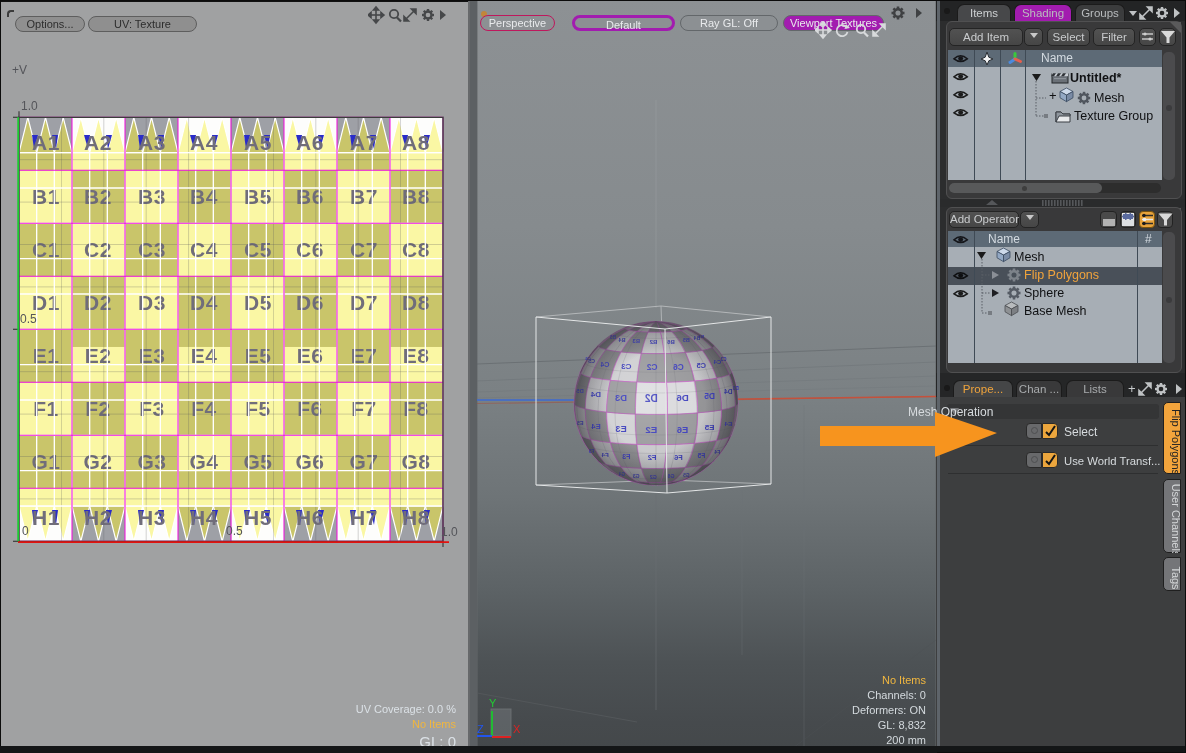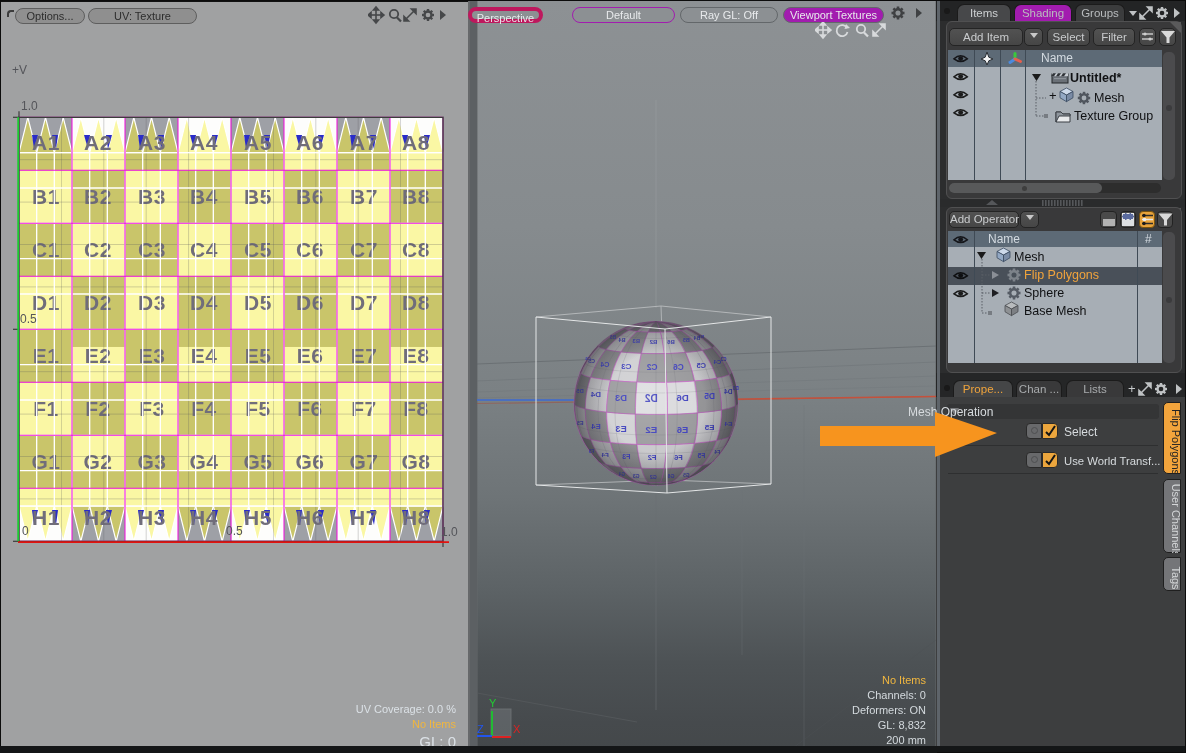--- a/index.html
+++ b/index.html
@@ -1,17 +1,17 @@
 <!DOCTYPE html>
 <html><head><meta charset="utf-8"><style>
 * { margin:0; padding:0; box-sizing:border-box; }
 body { width:1186px; height:753px; overflow:hidden; background:#111;
        font-family:"Liberation Sans", sans-serif; position:relative; }
 .abs { position:absolute; }
-.pill { position:absolute; border-radius:8px; text-align:center; }
+.pill { position:absolute; border-radius:8px; text-align:center;margin-top:8px; }
 </style></head><body>
 <div class="abs" style="left:1px;top:2px;width:470px;height:744px;background:#a0a1a2"></div>
 <div class="abs" style="left:0;top:0;width:471px;height:753px">
     <svg width="471" height="753" viewBox="0 0 471 753" xmlns="http://www.w3.org/2000/svg" style="position:absolute;left:0;top:0">
       <rect x="19.0" y="117.3" width="53.0" height="53.0" fill="#c9c56a"></rect>
       <rect x="72.0" y="117.3" width="53.0" height="53.0" fill="#faf7a4"></rect>
       <rect x="125.0" y="117.3" width="53.0" height="53.0" fill="#c9c56a"></rect>
       <rect x="178.0" y="117.3" width="53.0" height="53.0" fill="#faf7a4"></rect>
       <rect x="231.0" y="117.3" width="53.0" height="53.0" fill="#c9c56a"></rect>
       <rect x="284.0" y="117.3" width="53.0" height="53.0" fill="#faf7a4"></rect>
@@ -640,22 +640,22 @@
         <line x1="15" y1="736" x2="15" y2="711" stroke="#22bb33" stroke-width="2"></line>
         <line x1="0" y1="736" x2="15" y2="736" stroke="#2255ee" stroke-width="2"></line>
         <line x1="15" y1="737" x2="34" y2="737" stroke="#dd2222" stroke-width="2"></line>
         <text x="12" y="707" font-family="Liberation Sans" font-size="11" fill="#22cc33">Y</text>
         <text x="0" y="733" font-family="Liberation Sans" font-size="11" fill="#2255ee">Z</text>
         <text x="36" y="733" font-family="Liberation Sans" font-size="11" fill="#dd2222">X</text>
       </g>
     </svg>
   </div>
 <div class="abs" style="left:481px;top:11px;width:6px;height:6px;border-radius:3px;background:#c2863a"></div>
-<div class="pill" style="left:468px;top:7px;width:75px;height:16px;background:#8c9093;border:4px solid #be185d;color:#e8eaec;font-size:11px;line-height:14px">Perspective</div>
-<div class="pill" style="left:572px;top:7px;width:103px;height:16px;background:#8c9093;border:1px solid #a21caf;color:#e8eaec;font-size:11px;line-height:14px">Default</div>
+<div class="pill" style="left:480px;top:7px;width:75px;height:16px;background:#8c9093;border:1px solid #be185d;color:#e8eaec;font-size:11px;line-height:14px">Perspective</div>
+<div class="pill" style="left:572px;top:7px;width:103px;height:16px;background:#8c9093;border:3px solid #a21caf;color:#e8eaec;font-size:11px;line-height:14px">Default</div>
 <div class="pill" style="left:680px;top:7px;width:98px;height:16px;background:#8c9093;border:1px solid #63676a;color:#e8eaec;font-size:11px;line-height:14px">Ray GL: Off</div>
 <div class="pill" style="left:783px;top:7px;width:101px;height:16px;background:#a21caf;border:1px solid #63676a;color:#e8eaec;font-size:11px;line-height:14px">Viewport Textures</div>
 <svg class="abs" style="left:890px;top:3px" width="46" height="40" viewBox="0 0 46 40">
     <g transform="translate(8,10)">
       <circle r="3.8" fill="none" stroke="#3f4143" stroke-width="2.5"></circle>
       <rect x="-1.3" y="-6.5" width="2.6" height="3.4" fill="#3f4143" transform="rotate(0)"></rect>
       <rect x="-1.3" y="-6.5" width="2.6" height="3.4" fill="#3f4143" transform="rotate(45)"></rect>
       <rect x="-1.3" y="-6.5" width="2.6" height="3.4" fill="#3f4143" transform="rotate(90)"></rect>
       <rect x="-1.3" y="-6.5" width="2.6" height="3.4" fill="#3f4143" transform="rotate(135)"></rect>
       <rect x="-1.3" y="-6.5" width="2.6" height="3.4" fill="#3f4143" transform="rotate(180)"></rect>

